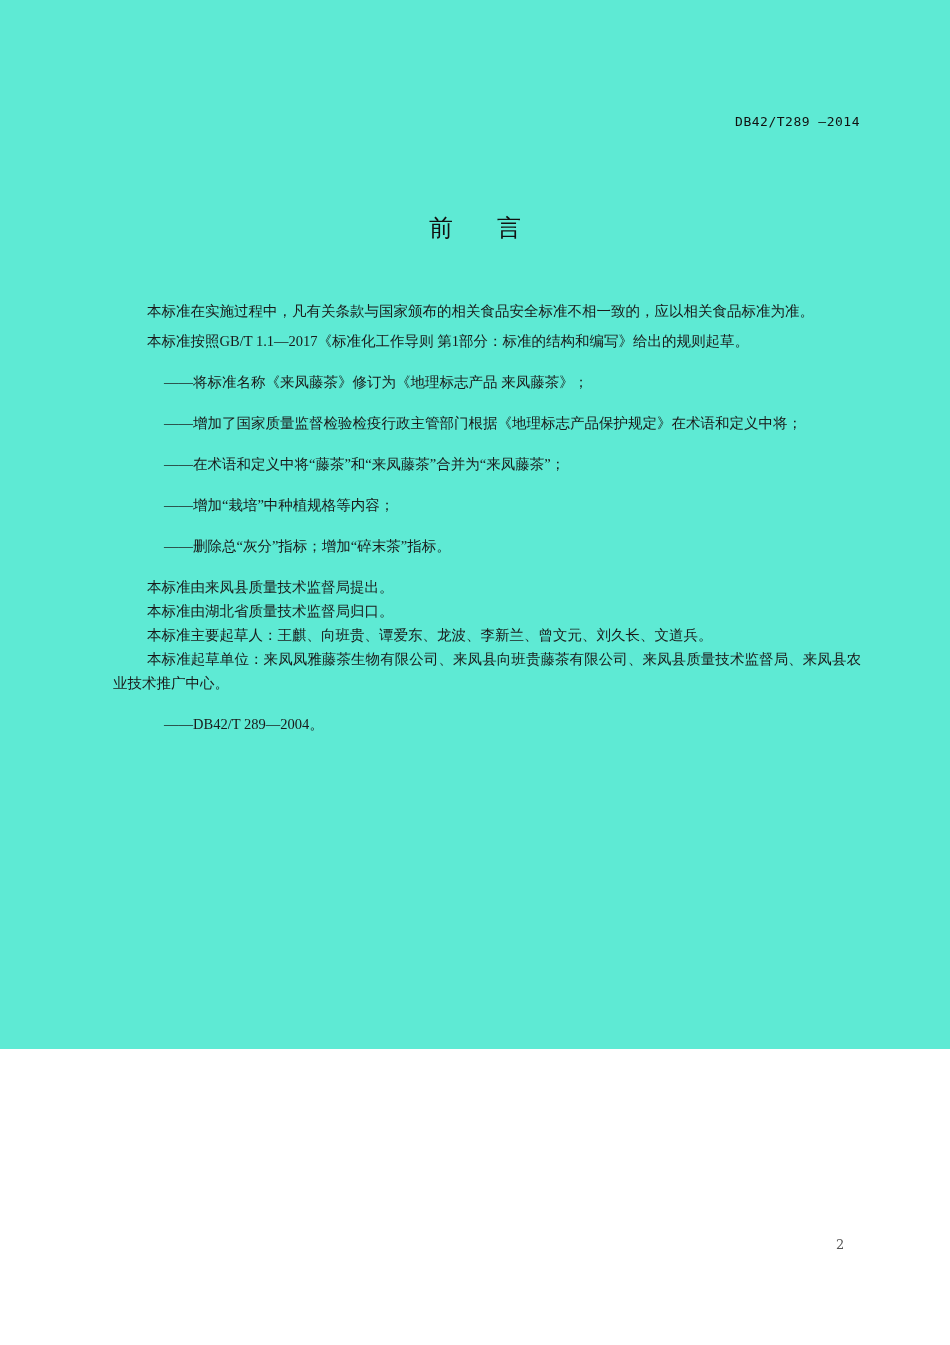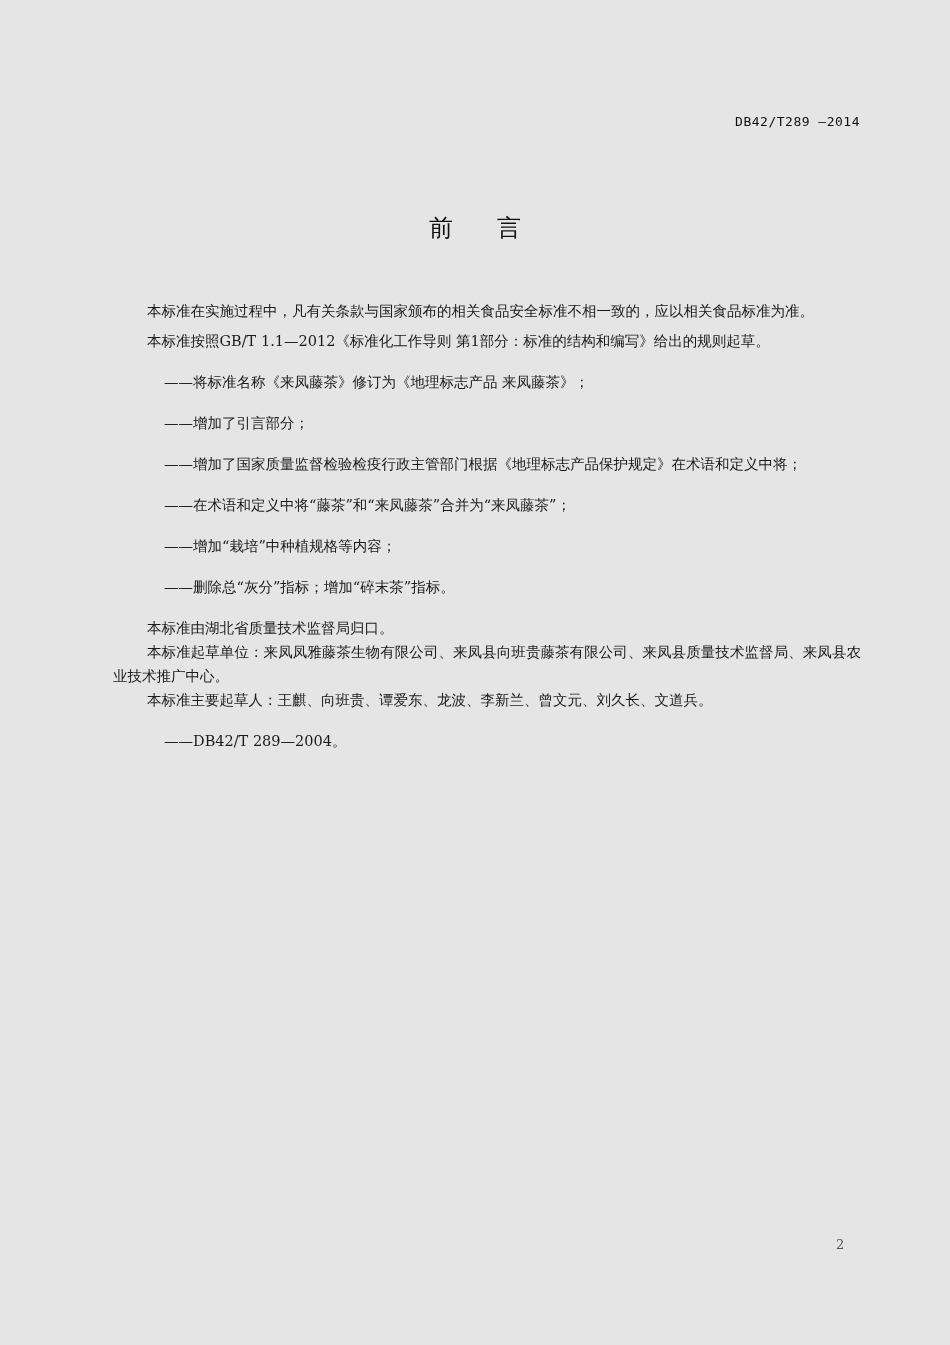--- a/index.html
+++ b/index.html
@@ -11,22 +11,22 @@
       width: 950px;
       height: 1345px;
       position: relative;
       overflow: hidden;
       color: #1a1a1a;
       font-family: "DejaVu Serif", "Liberation Serif", serif;
     }
     .page {
       position: absolute;
       left: 0; top: 0;
-      width: 950px; height: 1345px;
-      background: #e5e5e5;
+      width: 950px; height: 1049px;
+      background: #5eead4;
     }
     .doc-code {
       position: absolute;
       top: 114px;
       right: 90px;
       font-family: "DejaVu Sans Mono", "Liberation Mono", monospace;
       font-size: 13px;
       letter-spacing: 0.5px;
       color: #111;
     }
@@ -43,20 +43,21 @@
       box-sizing: border-box;
       color: #111;
     }
     .body {
       position: absolute;
       top: 299px;
       left: 113px;
       width: 748px;
       font-size: 14.5px;
       line-height: 24px;
+      font-family: Liberation Serif, serif;
     }
     .para {
       margin: 0;
       text-indent: 34px;
       text-align: justify;
     }
     .para.spaced { margin-bottom: 6px; }
     .item {
       margin: 17px;
       padding-left: 34px;
@@ -74,34 +75,34 @@
 <body>
 
 <div class="page">
 
   <div class="doc-code">DB42/T289 —2014</div>
 
   <div class="title">前言</div>
 
   <div class="body">
     <p class="para spaced">本标准在实施过程中，凡有关条款与国家颁布的相关食品安全标准不相一致的，应以相关食品标准为准。</p>
-    <p class="para spaced">本标准按照GB/T 1.1—2012《标准化工作导则 第1部分：标准的结构和编写》给出的规则起草。</p>
+    <p class="para spaced">本标准按照GB/T 1.1—2017《标准化工作导则 第1部分：标准的结构和编写》给出的规则起草。</p>
 
     <div>
       <p class="item">——将标准名称《来凤藤茶》修订为《地理标志产品 来凤藤茶》；</p>
-      <p class="item">——增加了引言部分；</p>
       <p class="item">——增加了国家质量监督检验检疫行政主管部门根据《地理标志产品保护规定》在术语和定义中将；</p>
       <p class="item">——在术语和定义中将“藤茶”和“来凤藤茶”合并为“来凤藤茶”；</p>
       <p class="item">——增加“栽培”中种植规格等内容；</p>
       <p class="item">——删除总“灰分”指标；增加“碎末茶”指标。</p>
     </div>
 
+    <p class="para">本标准由来凤县质量技术监督局提出。</p>
     <p class="para">本标准由湖北省质量技术监督局归口。</p>
+    <p class="para">本标准主要起草人：王麒、向班贵、谭爱东、龙波、李新兰、曾文元、刘久长、文道兵。</p>
     <p class="para">本标准起草单位：来凤凤雅藤茶生物有限公司、来凤县向班贵藤茶有限公司、来凤县质量技术监督局、来凤县农业技术推广中心。</p>
-    <p class="para">本标准主要起草人：王麒、向班贵、谭爱东、龙波、李新兰、曾文元、刘久长、文道兵。</p>
 
     <div>
       <p class="item">——DB42/T 289—2004。</p>
     </div>
   </div>
 
   <div class="footer-page">2</div>
 
 </div>
 

